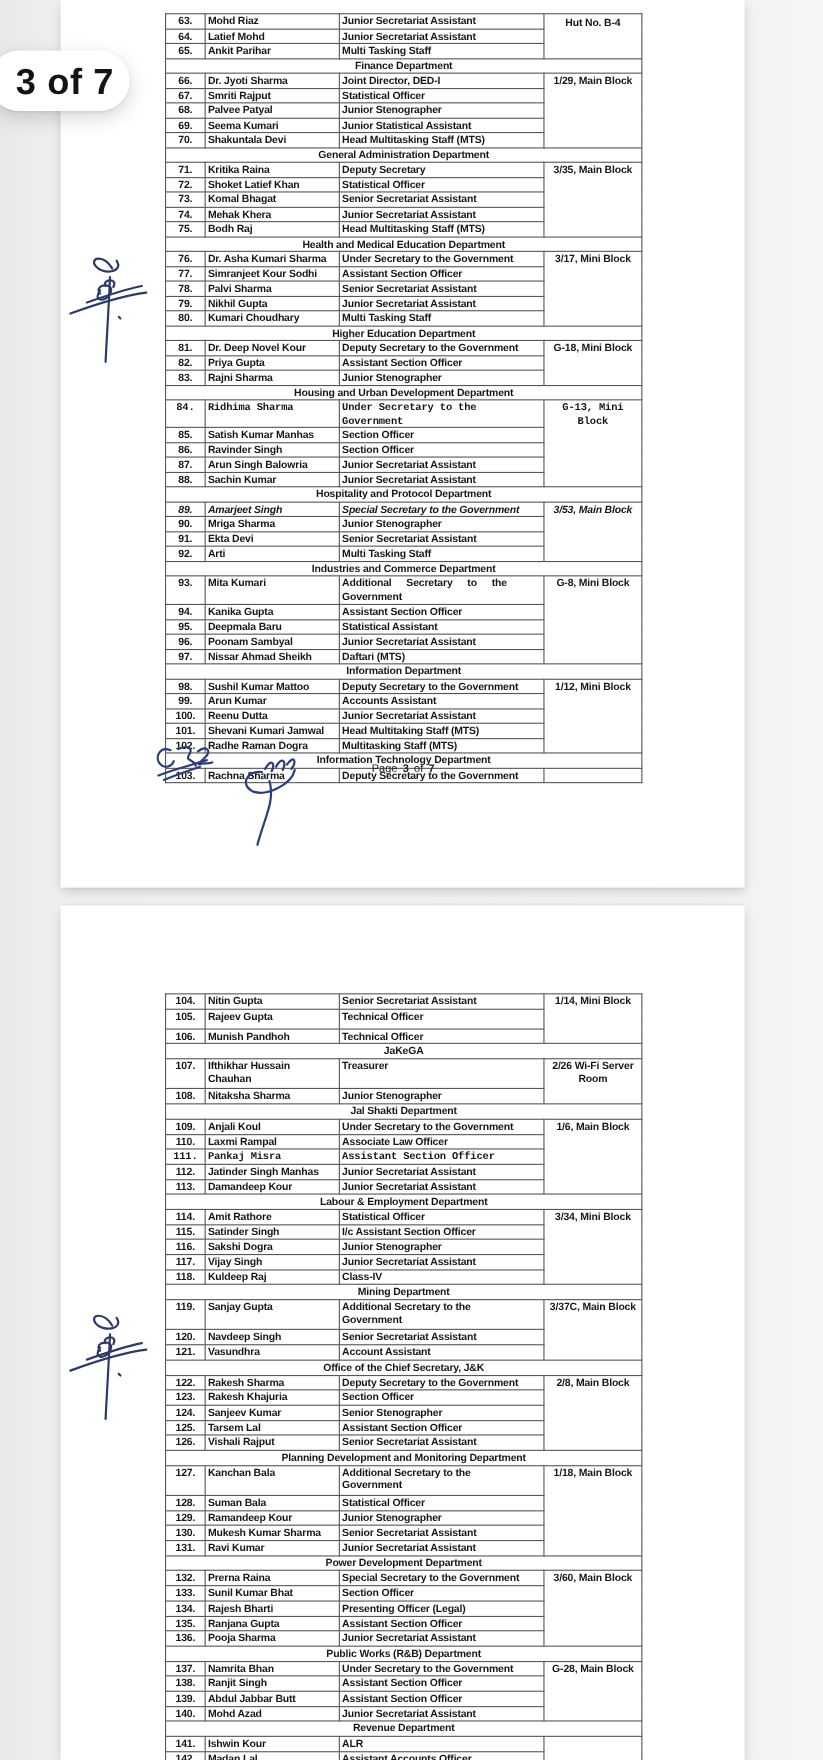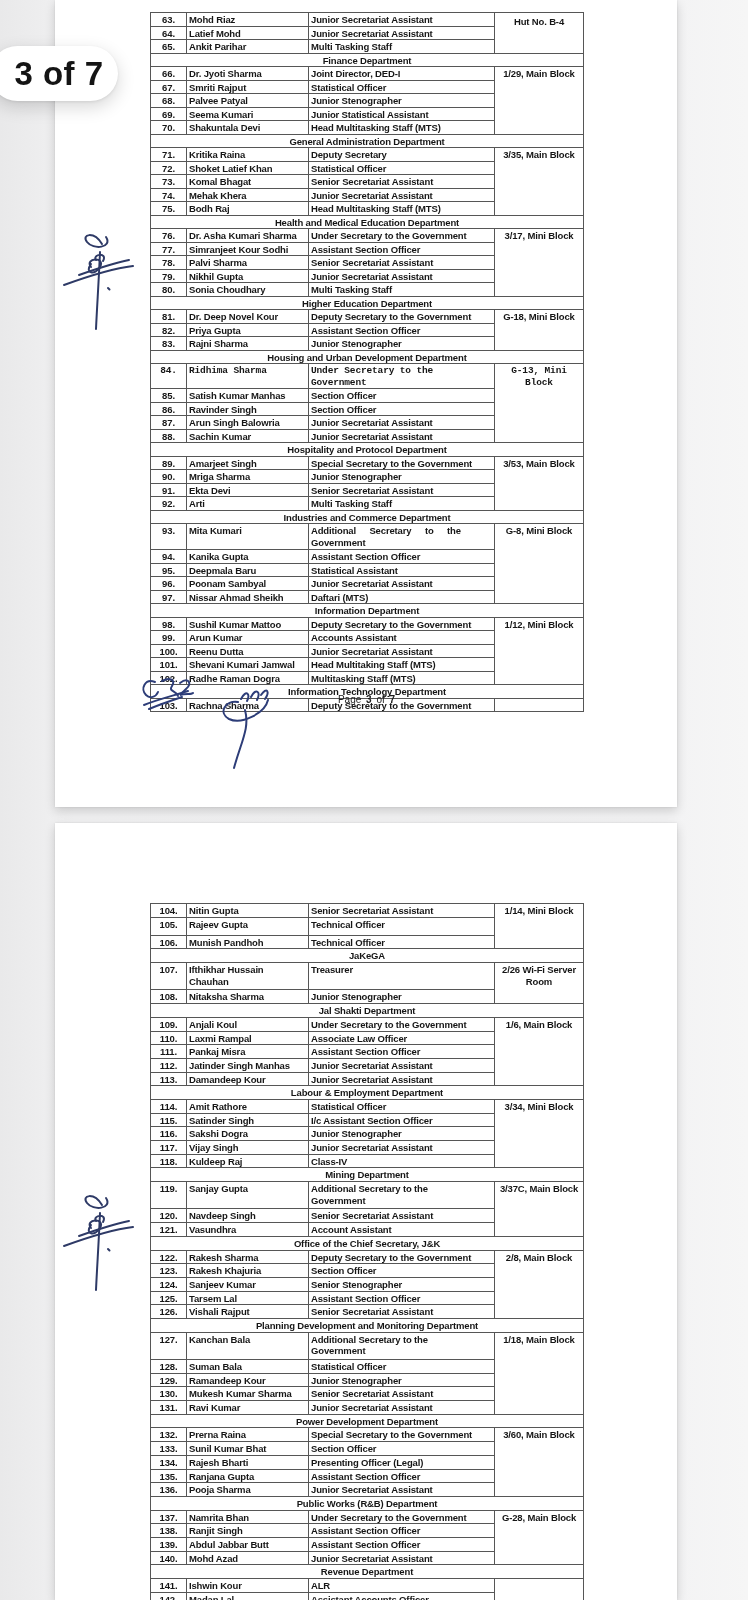--- a/index.html
+++ b/index.html
@@ -168,21 +168,21 @@
             <td class="c-name">Palvi Sharma</td>
             <td class="c-des">Senior Secretariat Assistant</td>
           </tr>
           <tr style="height: 13px;">
             <td class="c-no">79.</td>
             <td class="c-name">Nikhil Gupta</td>
             <td class="c-des">Junior Secretariat Assistant</td>
           </tr>
           <tr style="height: 13px;">
             <td class="c-no">80.</td>
-            <td class="c-name">Sonia Choudhary</td>
+            <td class="c-name">Kumari Choudhary</td>
             <td class="c-des">Multi Tasking Staff</td>
           </tr>
           <tr style="height: 13px;">
             <td colspan="4" class="dept">Higher Education Department</td>
           </tr>
           <tr style="height: 13px;">
             <td class="c-no">81.</td>
             <td class="c-name">Dr. Deep Novel Kour</td>
             <td class="c-des">Deputy Secretary to the Government</td>
             <td class="c-loc" rowspan="3">G-18, Mini Block</td>
@@ -222,21 +222,21 @@
             <td class="c-des">Junior Secretariat Assistant</td>
           </tr>
           <tr style="height: 13px;">
             <td class="c-no">88.</td>
             <td class="c-name">Sachin Kumar</td>
             <td class="c-des">Junior Secretariat Assistant</td>
           </tr>
           <tr style="height: 13px;">
             <td colspan="4" class="dept">Hospitality and Protocol Department</td>
           </tr>
-          <tr style="height: 13px;">
+          <tr style="height: 13px; font-style: italic;">
             <td class="c-no">89.</td>
             <td class="c-name">Amarjeet Singh</td>
             <td class="c-des">Special Secretary to the Government</td>
             <td class="c-loc" rowspan="4">3/53, Main Block</td>
           </tr>
           <tr style="height: 13px;">
             <td class="c-no">90.</td>
             <td class="c-name">Mriga Sharma</td>
             <td class="c-des">Junior Stenographer</td>
           </tr>
@@ -408,21 +408,21 @@
             <td class="c-no">109.</td>
             <td class="c-name">Anjali Koul</td>
             <td class="c-des">Under Secretary to the Government</td>
             <td class="c-loc" rowspan="5">1/6, Main Block</td>
           </tr>
           <tr style="height: 13.7px;">
             <td class="c-no">110.</td>
             <td class="c-name">Laxmi Rampal</td>
             <td class="c-des">Associate Law Officer</td>
           </tr>
-          <tr style="height: 13.7px;">
+          <tr style="height: 13.7px; font-family: Liberation Mono, monospace;">
             <td class="c-no">111.</td>
             <td class="c-name">Pankaj Misra</td>
             <td class="c-des">Assistant Section Officer</td>
           </tr>
           <tr style="height: 13.7px;">
             <td class="c-no">112.</td>
             <td class="c-name">Jatinder Singh Manhas</td>
             <td class="c-des">Junior Secretariat Assistant</td>
           </tr>
           <tr style="height: 13.7px;">

